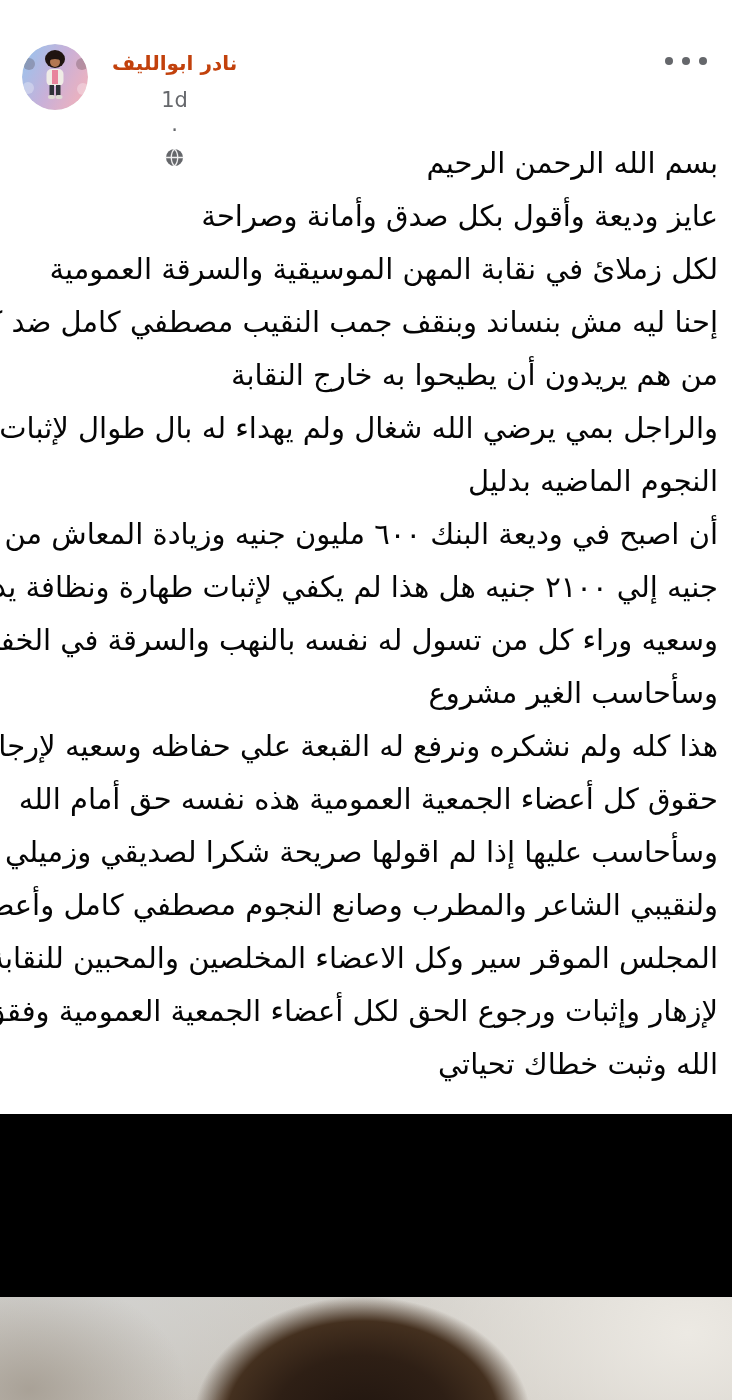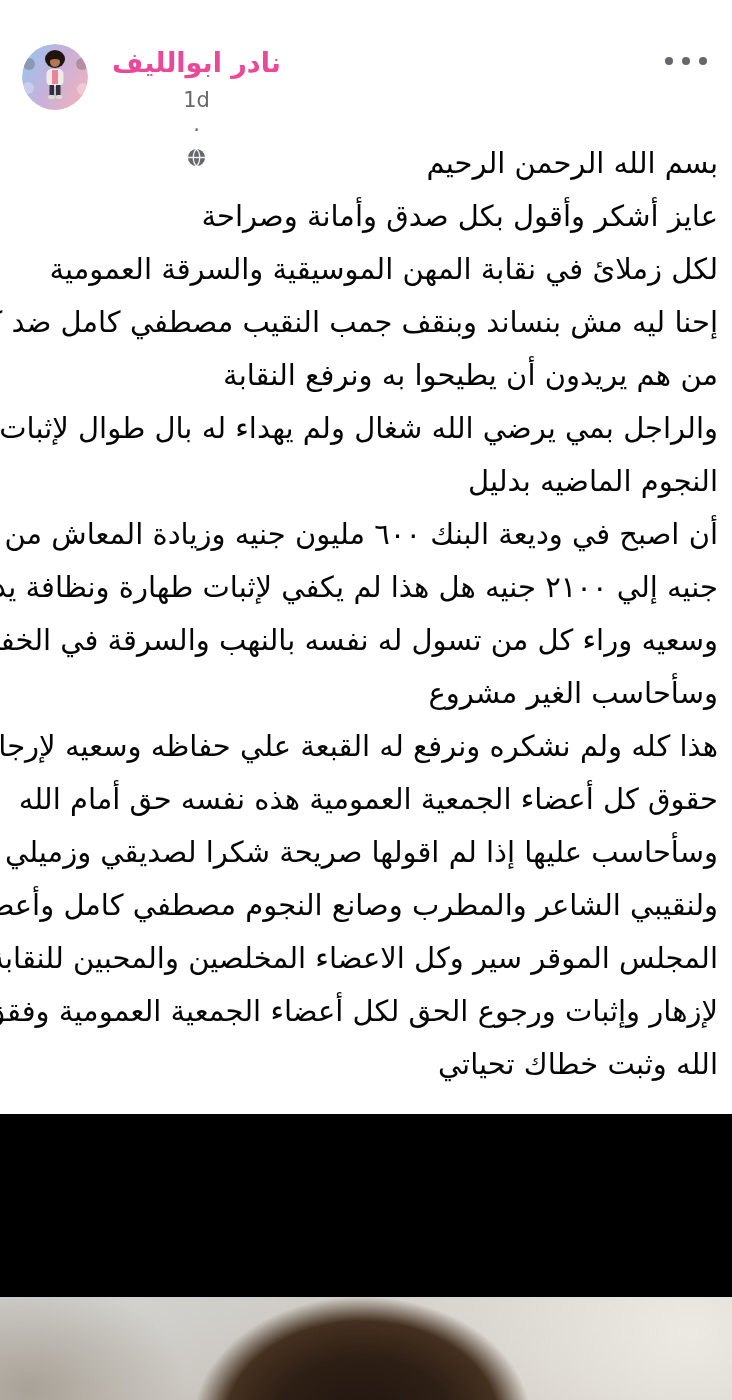--- a/index.html
+++ b/index.html
@@ -11,21 +11,21 @@
   .post{position:relative;width:732px;height:1400px;background:#ffffff;}
 
   
   .post-header{position:absolute;top:0;left:0;right:0;height:137px;}
   .avatar{
     position:absolute;left:22px;top:44px;width:66px;height:66px;border-radius:50%;
     overflow:hidden;box-shadow:inset 0 0 0 1px rgba(0,0,0,.08);cursor:pointer;
   }
   .header-text{position:absolute;left:112px;top:46px;}
   .author-name{
-    font-size:27px;font-weight:700;color:#ec4899;line-height:34px;
+    font-size:20px;font-weight:700;color:#c2410c;line-height:34px;
     direction:rtl;display:inline-block;cursor:pointer;
   }
   .meta-row{
     margin-top:8px;display:flex;align-items:center;gap:6px;
     font-size:21px;color:#65676B;line-height:24px;flex-direction:column;
   }
   .globe{width:19px;height:19px;display:inline-block;}
   .more-btn{
     position:absolute;right:20px;top:48px;width:52px;height:26px;
     display:flex;align-items:center;justify-content:center;gap:9px;cursor:pointer;
@@ -108,24 +108,24 @@
 
     <div class="more-btn">
       <i></i>
       <i></i>
       <i></i>
     </div>
   </div>
 
   <div class="post-text" dir="rtl">
     <div class="post-line">بسم الله الرحمن الرحيم</div>
-    <div class="post-line">عايز أشكر وأقول بكل صدق وأمانة وصراحة</div>
+    <div class="post-line">عايز وديعة وأقول بكل صدق وأمانة وصراحة</div>
     <div class="post-line">لكل زملائ في نقابة المهن الموسيقية والسرقة العمومية</div>
     <div class="post-line">إحنا ليه مش بنساند وبنقف جمب النقيب مصطفي كامل ضد كل</div>
-    <div class="post-line">من هم يريدون أن يطيحوا به ونرفع النقابة</div>
+    <div class="post-line">من هم يريدون أن يطيحوا به خارج النقابة</div>
     <div class="post-line">والراجل بمي يرضي الله شغال ولم يهداء له بال طوال لإثبات</div>
     <div class="post-line">النجوم الماضيه بدليل</div>
     <div class="post-line">أن اصبح في وديعة البنك ٦٠٠ مليون جنيه وزيادة المعاش من ٤٠٠</div>
     <div class="post-line">جنيه إلي ٢١٠٠ جنيه هل هذا لم يكفي لإثبات طهارة ونظافة يده</div>
     <div class="post-line">وسعيه وراء كل من تسول له نفسه بالنهب والسرقة في الخفاء</div>
     <div class="post-line">وسأحاسب الغير مشروع</div>
     <div class="post-line">هذا كله ولم نشكره ونرفع له القبعة علي حفاظه وسعيه لإرجاع</div>
     <div class="post-line">حقوق كل أعضاء الجمعية العمومية هذه نفسه حق أمام الله</div>
     <div class="post-line">وسأحاسب عليها إذا لم اقولها صريحة شكرا لصديقي وزميلي</div>
     <div class="post-line">ولنقيبي الشاعر والمطرب وصانع النجوم  مصطفي كامل وأعضاء</div>

